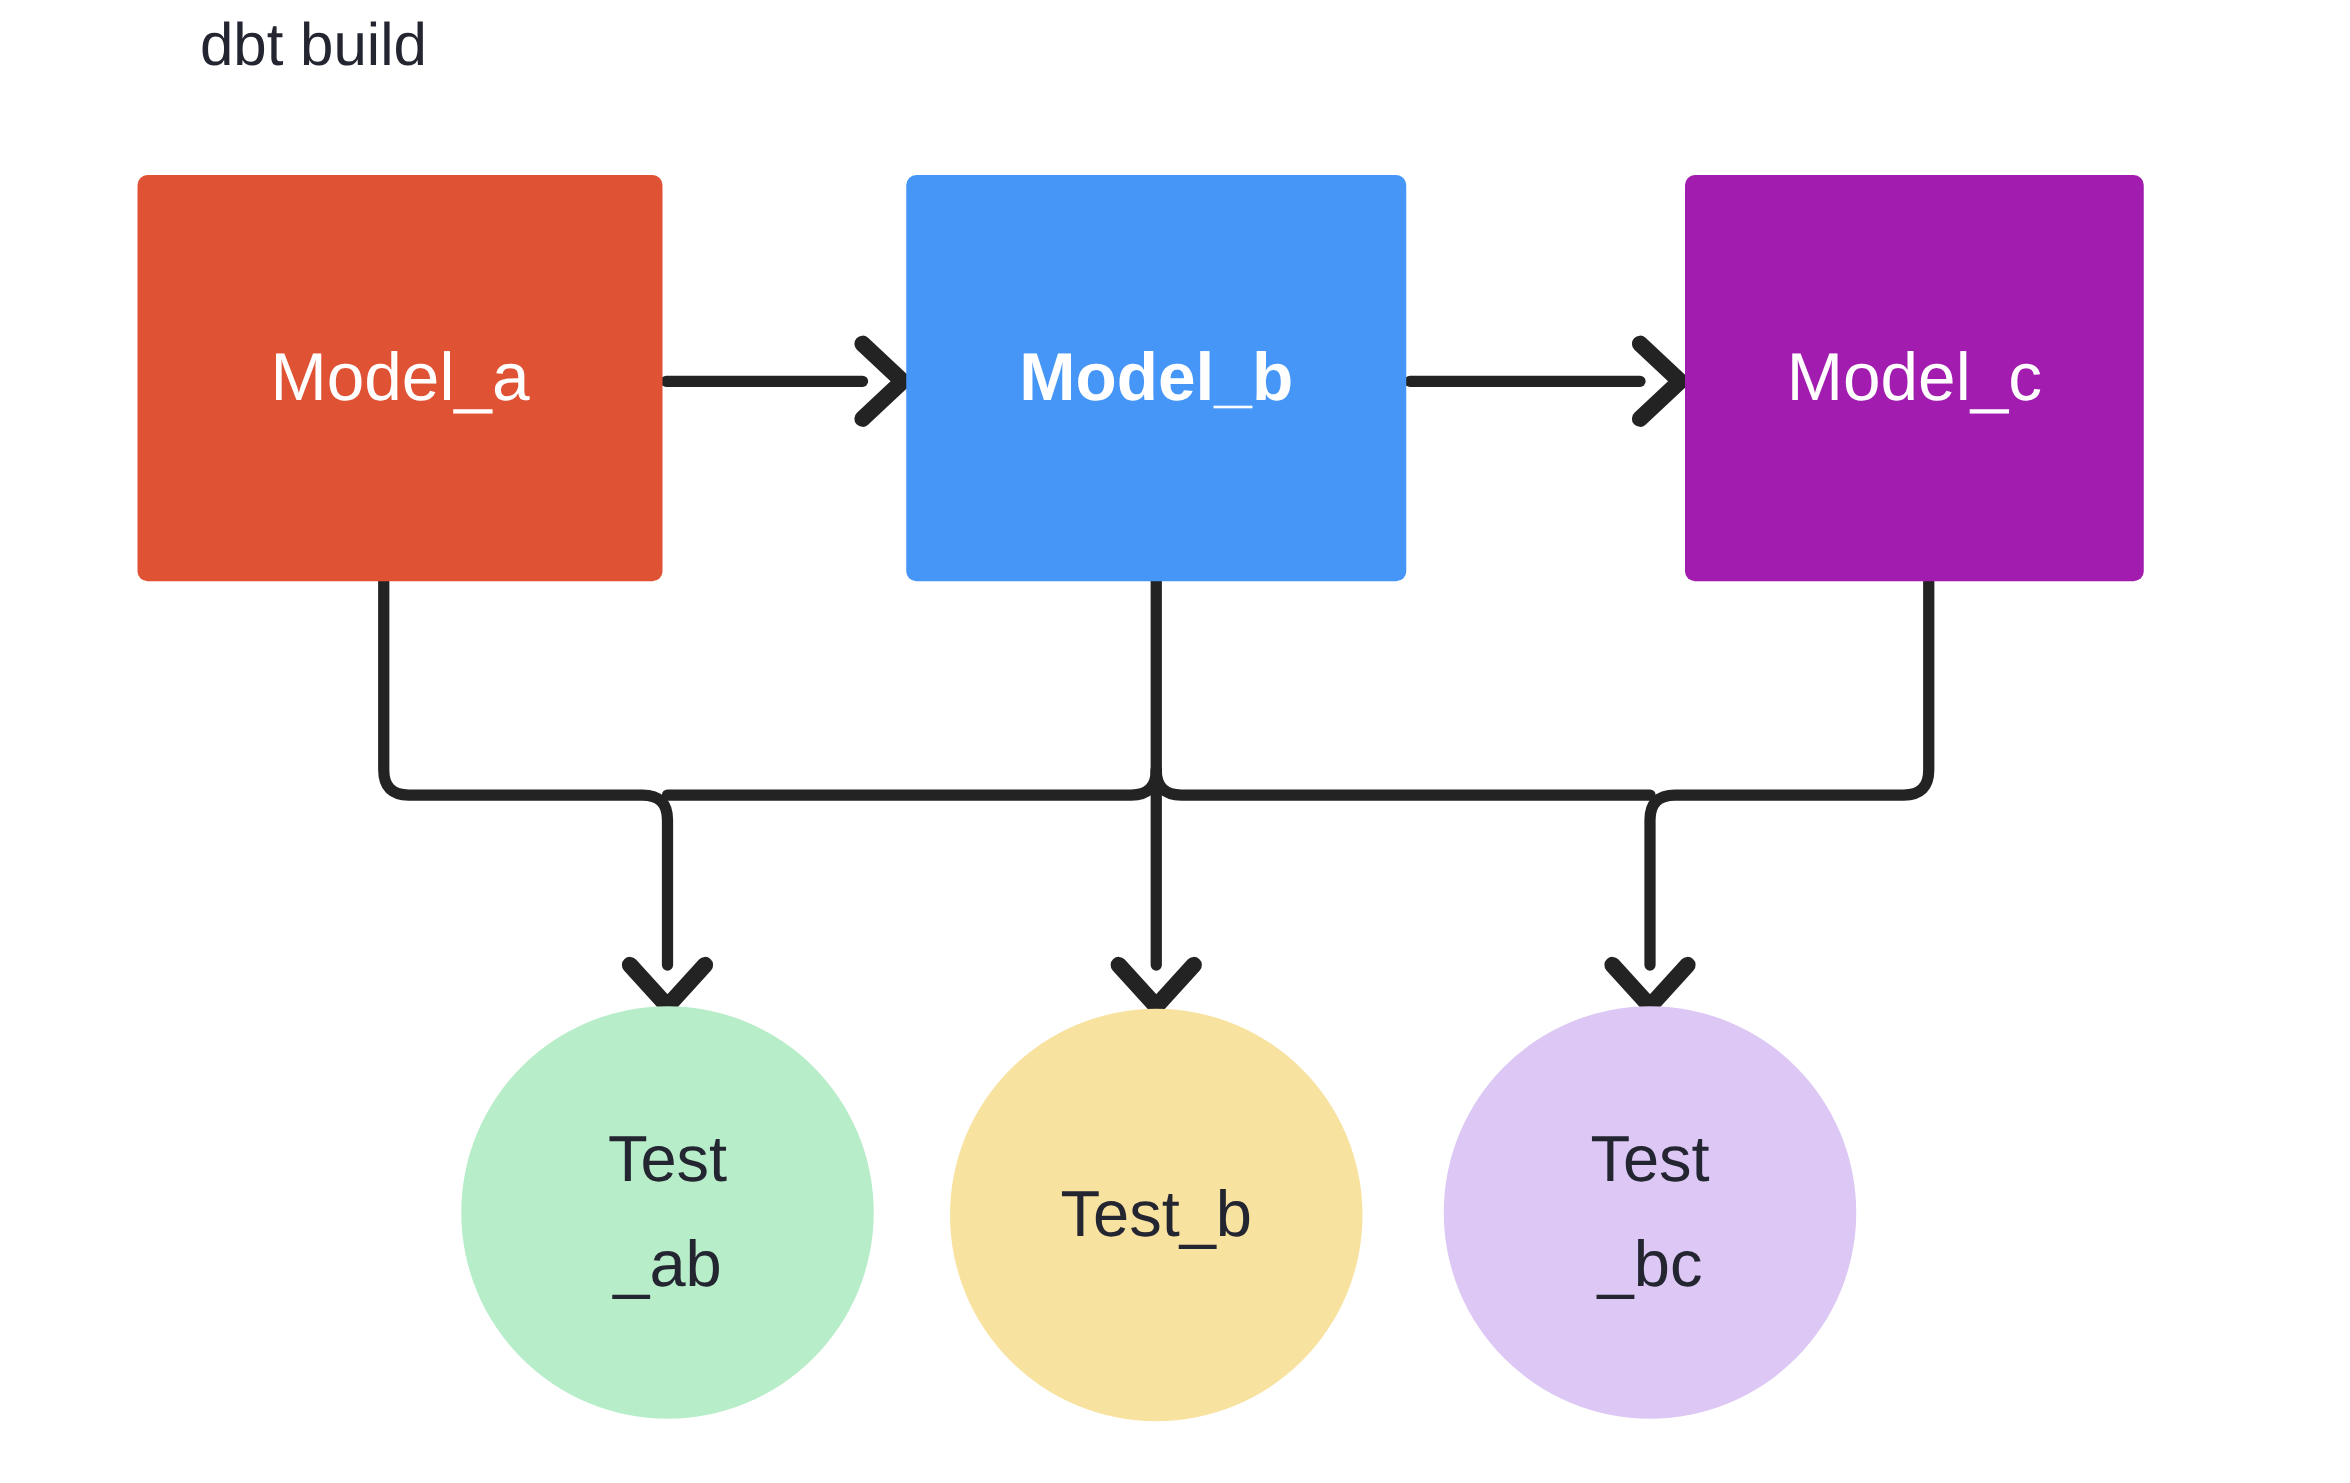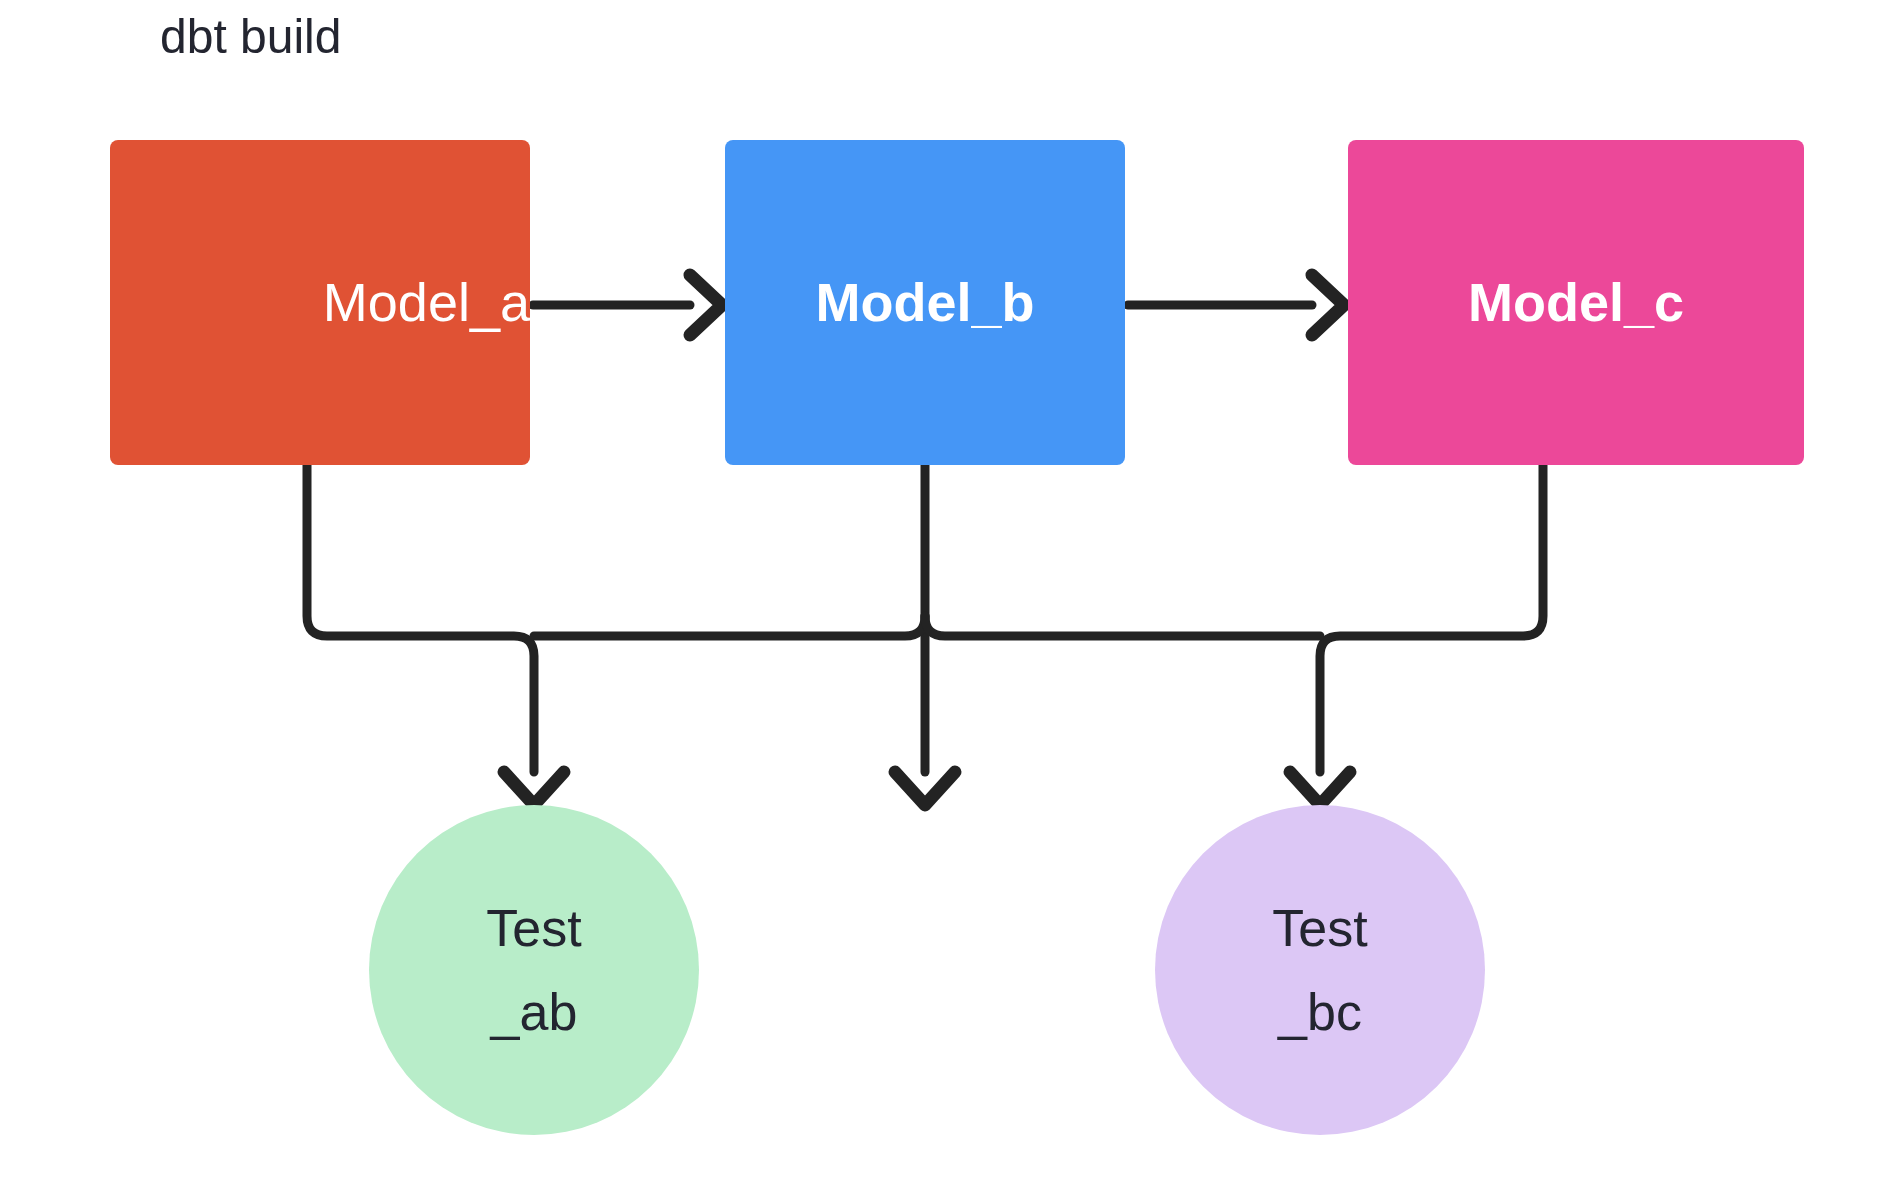--- a/index.html
+++ b/index.html
@@ -97,36 +97,39 @@
       <path d="M 1290 772 L 1320 805 L 1350 772" fill="none" stroke="#232323" stroke-width="13" stroke-linecap="round" stroke-linejoin="round"></path>
     </g>
 
     <g>
       <path d="M 534 636 L 905 636 Q 925 636 925 616" fill="none" stroke="#232323" stroke-width="9" stroke-linecap="round" stroke-linejoin="round"></path>
       <path d="M 1320 636 L 945 636 Q 925 636 925 616" fill="none" stroke="#232323" stroke-width="9" stroke-linecap="round" stroke-linejoin="round"></path>
     </g>
 
   </svg>
 
-  <div class="model-node" id="node-model-a" style="left: 110px; top: 140px; width: 420px; height: 325px; background: rgb(224, 82, 52); color: rgb(255, 255, 255); justify-content: flex-end;">
+  <div class="model-node" id="node-model-a" style="left: 110px; top: 140px; width: 420px; height: 325px; background: rgb(224, 82, 52); color: rgb(255, 255, 255);">
     <span>Model_a</span>
   </div>
 
   <div class="model-node" id="node-model-b" style="left: 725px; top: 140px; width: 400px; height: 325px; background: rgb(69, 150, 246); color: rgb(255, 255, 255); font-weight: bold;">
     <span>Model_b</span>
   </div>
 
-  <div class="model-node" id="node-model-c" style="left: 1348px; top: 140px; width: 456px; height: 325px; background: #ec4899; color: rgb(255, 255, 255); font-weight: bold;">
+  <div class="model-node" id="node-model-c" style="left: 1348px; top: 140px; width: 367px; height: 325px; background: #a21caf; color: rgb(255, 255, 255);">
     <span>Model_c</span>
   </div>
 
   <div class="test-node" id="node-test-ab" style="left: 369px; top: 805px; width: 330px; height: 330px; background: rgb(184, 237, 201); color: rgb(35, 37, 48);">
     <span class="tline">Test</span>
     <span class="tline">_ab</span>
   </div>
 
+  <div class="test-node" id="node-test-b" style="left: 760px; top: 807px; width: 330px; height: 330px; background: rgb(248, 226, 160); color: rgb(35, 37, 48);">
+    <span class="tline">Test_b</span>
+  </div>
 
   <div class="test-node" id="node-test-bc" style="left: 1155px; top: 805px; width: 330px; height: 330px; background: rgb(220, 199, 245); color: rgb(35, 37, 48);">
     <span class="tline">Test</span>
     <span class="tline">_bc</span>
   </div>
 
 </div>
 
 </body></html>

